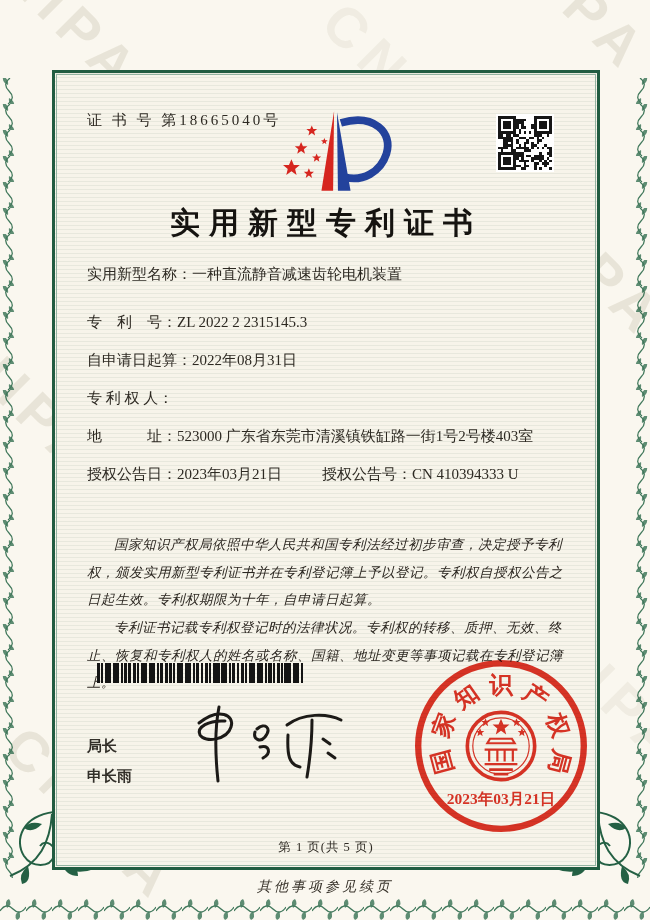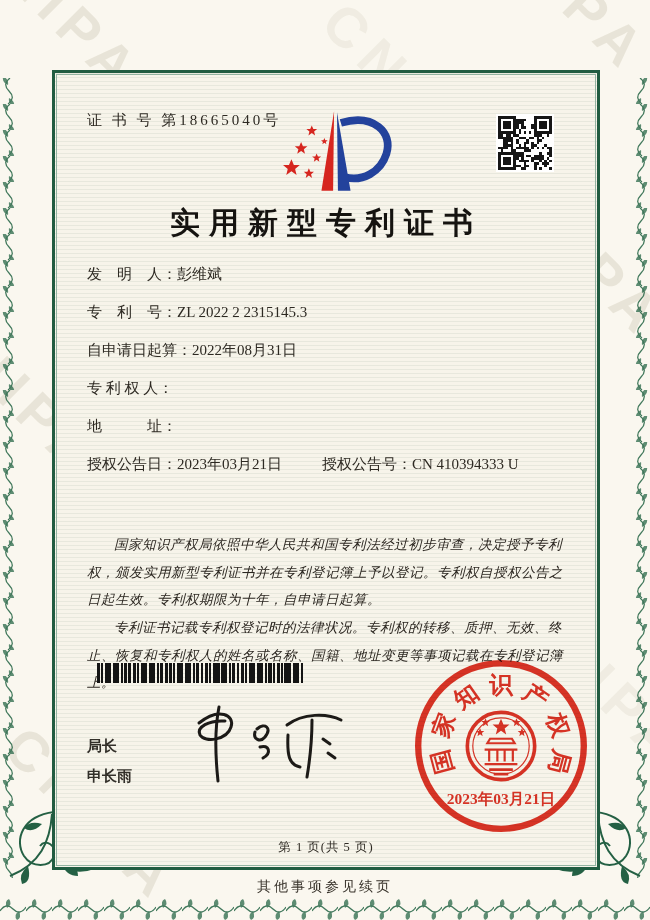--- a/index.html
+++ b/index.html
@@ -84,21 +84,21 @@
   .seal { position:absolute; left:355px; top:582px; mix-blend-mode:multiply; opacity:.95; }
   .seal .red { fill:#dd2a1c; }
   .seal .rs  { stroke:#dd2a1c; fill:none; }
   
   .page-indicator {
     position:absolute; left:0; top:766px; width:100%; text-align:center;
     font-size:12.5px; color:#2d2922; letter-spacing:1px;
   }
   .continuation {
     position:absolute; left:0; top:878px; width:100%; text-align:center;
-    font-size:14px; letter-spacing:3px; color:#38332b;
+    font-size:14px; font-style:italic; letter-spacing:3px; color:#38332b;
   }
   svg text { font-family:"Liberation Serif","DejaVu Serif",serif; }
 </style>
 </head>
 <body>
 
 <div class="page">
 
   <div class="wm" style="left:-55px; top:-28px;">CNIPA</div>
   <div class="wm" style="left:452px; top:-48px;">CNIPA</div>
@@ -408,37 +408,38 @@
         <i style="left:25.14px;top:53.43px;width:2.57px;height:2.57px"></i>
         <i style="left:27.71px;top:53.43px;width:2.57px;height:2.57px"></i>
         <i style="left:38.00px;top:53.43px;width:2.57px;height:2.57px"></i>
         <i style="left:43.14px;top:53.43px;width:2.57px;height:2.57px"></i>
         <i style="left:53.43px;top:53.43px;width:2.57px;height:2.57px"></i>
       </div>
 
     <div class="title">实用新型专利证书</div>
 
     <div class="fields">
-      <div class="row">
-        <span class="lab">发　明　人：</span>
-        <span class="val">彭维斌</span>
+      <div class="row first">
+        <span class="lab">实用新型名称：</span>
+        <span class="val">一种直流静音减速齿轮电机装置</span>
       </div>
       <div class="row">
         <span class="lab">专　利　号：</span>
         <span class="val">ZL 2022 2 2315145.3</span>
       </div>
       <div class="row">
         <span class="lab">自申请日起算：</span>
         <span class="val">2022年08月31日</span>
       </div>
       <div class="row">
         <span class="lab">专 利 权 人：</span>
       </div>
       <div class="row">
         <span class="lab">地　　　址：</span>
+        <span class="val">523000 广东省东莞市清溪镇铁缸路一街1号2号楼403室</span>
       </div>
       <div class="row double">
         <span class="lab">授权公告日：</span>
         <span class="val">2023年03月21日</span>
         <span class="pair2">
           <span class="lab">授权公告号：</span>
           <span class="val">CN 410394333 U</span>
         </span>
       </div>
     </div>

